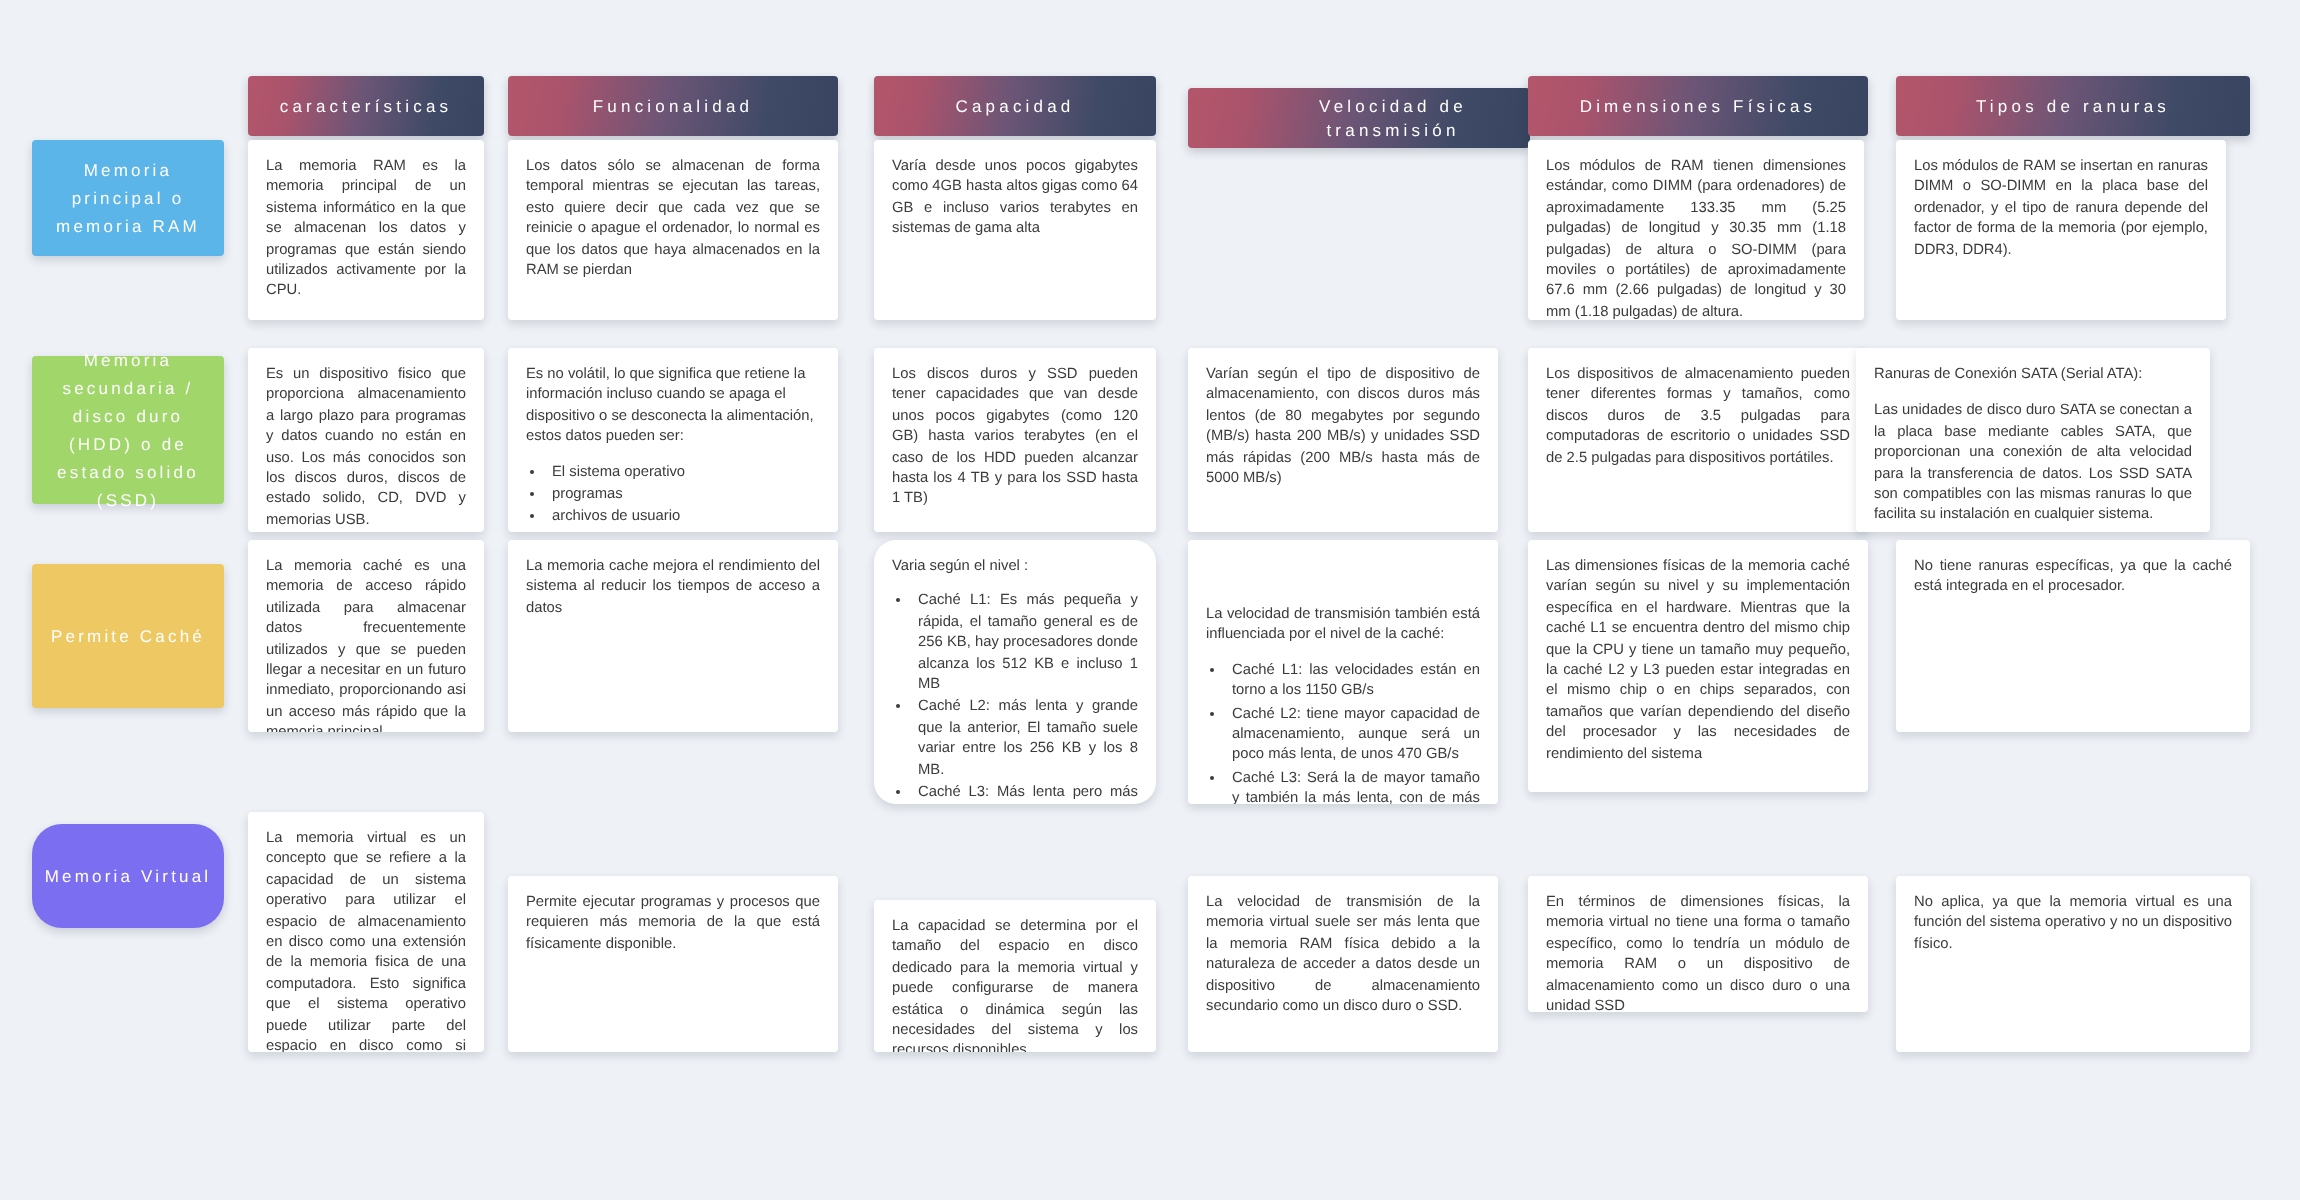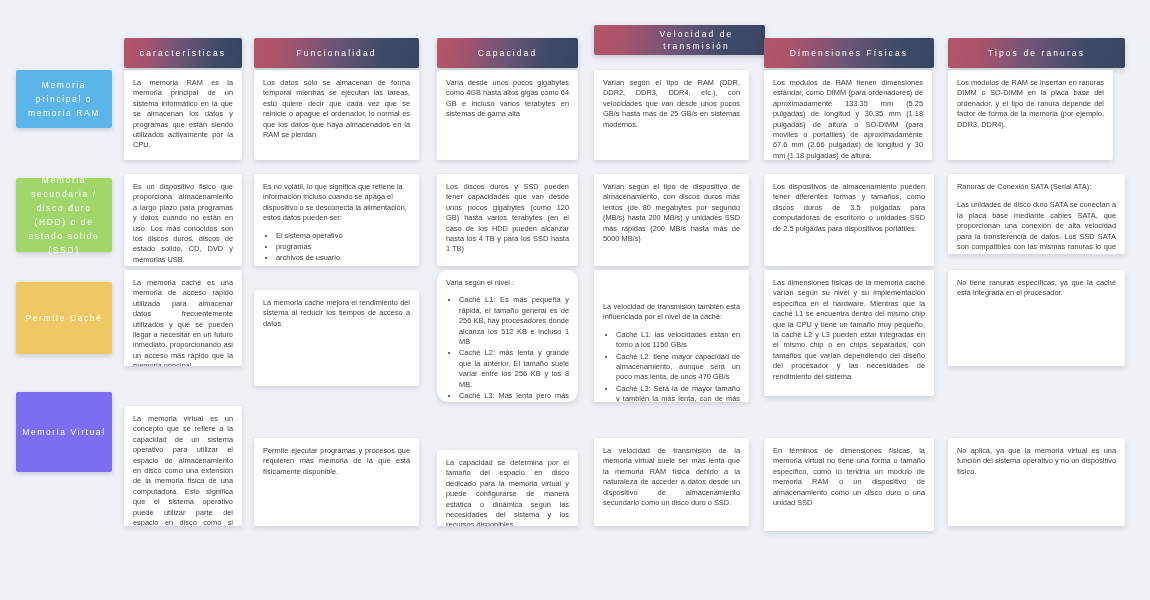--- a/index.html
+++ b/index.html
@@ -104,54 +104,51 @@
 
     <div class="col-head" style="left:124px; top:38px; width:118px;">
       <span>características</span>
     </div>
     <div class="col-head" style="left:254px; top:38px; width:165px;">
       <span>Funcionalidad</span>
     </div>
     <div class="col-head" style="left:437px; top:38px; width:141px;">
       <span>Capacidad</span>
     </div>
-    <div class="col-head" style="left:594px; top:25px; width:171px;padding-left:40px;">
+    <div class="col-head" style="left:594px; top:44px; width:171px;padding-left:40px;">
       <span>Velocidad de transmisión</span>
     </div>
     <div class="col-head" style="left:764px; top:38px; width:170px;">
       <span>Dimensiones Físicas</span>
     </div>
     <div class="col-head" style="left:948px; top:38px; width:177px;">
       <span>Tipos de ranuras</span>
     </div>
 
     <div class="row-label" style="top:70px; height:58px; background:#5bb5e8;align-items:center;">
       <span>Memoria principal o memoria RAM</span>
     </div>
     <div class="row-label" style="top:178px; height:74px; background:#a1d66b;">
       <span>Memoria secundaria / disco duro (HDD) o de estado solido (SSD)</span>
     </div>
     <div class="row-label" style="top:282px; height:72px; background:#eec963;">
       <span>Permite Caché</span>
     </div>
-    <div class="row-label" style="top:392px; height:80px; background:#7b6ef0;">
+    <div class="row-label" style="top:412px; height:52px; background:#7b6ef0;border-radius:15px;">
       <span>Memoria Virtual</span>
     </div>
 
     <div class="cell" style="left:124px; top:70px; width:118px; height:90px;">
       <p>La memoria RAM es la memoria principal de un sistema informático en la que se almacenan los datos y programas que están siendo utilizados activamente por la CPU.</p>
     </div>
     <div class="cell" style="left:254px; top:70px; width:165px; height:90px;">
       <p>Los datos sólo se almacenan de forma temporal mientras se ejecutan las tareas, esto quiere decir que cada vez que se reinicie o apague el ordenador, lo normal es que los datos que haya almacenados en la RAM se pierdan</p>
     </div>
     <div class="cell" style="left:437px; top:70px; width:141px; height:90px;">
       <p>Varía desde unos pocos gigabytes como 4GB hasta altos gigas como 64 GB e incluso varios terabytes en sistemas de gama alta</p>
-    </div>
-    <div class="cell" style="left:594px; top:70px; width:155px; height:90px;">
-      <p>Varían según el tipo de RAM (DDR, DDR2, DDR3, DDR4, etc.), con velocidades que van desde unos pocos GB/s hasta más de 25 GB/s en sistemas modernos.</p>
     </div>
     <div class="cell" style="left:764px; top:70px; width:168px; height:90px;">
       <p>Los módulos de RAM tienen dimensiones estándar, como DIMM (para ordenadores) de aproximadamente 133.35 mm (5.25 pulgadas) de longitud y 30.35 mm (1.18 pulgadas) de altura o SO-DIMM (para moviles o portátiles) de aproximadamente 67.6 mm (2.66 pulgadas) de longitud y 30 mm (1.18 pulgadas) de altura.</p>
     </div>
     <div class="cell" style="left:948px; top:70px; width:165px; height:90px;">
       <p>Los módulos de RAM se insertan en ranuras DIMM o SO-DIMM en la placa base del ordenador, y el tipo de ranura depende del factor de forma de la memoria (por ejemplo, DDR3, DDR4).</p>
     </div>
 
     <div class="cell" style="left:124px; top:174px; width:118px; height:92px;">
       <p>Es un dispositivo fisico que proporciona almacenamiento a largo plazo para programas y datos cuando no están en uso. Los más conocidos son los discos duros, discos de estado solido, CD, DVD y memorias USB.</p>
@@ -167,29 +164,29 @@
     </div>
     <div class="cell" style="left:437px; top:174px; width:141px; height:92px;">
       <p>Los discos duros y SSD pueden tener capacidades que van desde unos pocos gigabytes (como 120 GB) hasta varios terabytes (en el caso de los HDD pueden alcanzar hasta los 4 TB y para los SSD hasta 1 TB)</p>
     </div>
     <div class="cell" style="left:594px; top:174px; width:155px; height:92px;">
       <p>Varían según el tipo de dispositivo de almacenamiento, con discos duros más lentos (de 80 megabytes por segundo (MB/s) hasta 200 MB/s) y unidades SSD más rápidas (200 MB/s hasta más de 5000 MB/s)</p>
     </div>
     <div class="cell" style="left:764px; top:174px; width:170px; height:92px;">
       <p>Los dispositivos de almacenamiento pueden tener diferentes formas y tamaños, como discos duros de 3.5 pulgadas para computadoras de escritorio o unidades SSD de 2.5 pulgadas para dispositivos portátiles.</p>
     </div>
-    <div class="cell left" style="left:948px; top:174px; width:177px; height:80px;">
+    <div class="cell left" style="left:928px; top:174px; width:177px; height:92px;">
       <p>Ranuras de Conexión SATA (Serial ATA):</p>
       <p style="text-align:justify;">Las unidades de disco duro SATA se conectan a la placa base mediante cables SATA, que proporcionan una conexión de alta velocidad para la transferencia de datos. Los SSD SATA son compatibles con las mismas ranuras lo que facilita su instalación en cualquier sistema.</p>
     </div>
 
     <div class="cell" style="left:124px; top:270px; width:118px; height:96px;">
       <p>La memoria caché es una memoria de acceso rápido utilizada para almacenar datos frecuentemente utilizados y que se pueden llegar a necesitar en un futuro inmediato, proporcionando asi un acceso más rápido que la memoria principal</p>
     </div>
-    <div class="cell left" style="left:254px; top:270px; width:165px; height:96px;margin-top:20px;">
+    <div class="cell left" style="left:254px; top:270px; width:165px; height:96px;">
       <p style="text-align:justify;">La memoria cache mejora el rendimiento del sistema al reducir los tiempos de acceso a datos</p>
     </div>
     <div class="cell left" style="left:437px; top:270px; width:141px; height:132px;border-radius:11px;">
       <p class="lead">Varia según el nivel :</p>
       <ul>
         <li>Caché L1: Es más pequeña y rápida, el tamaño general es de 256 KB, hay procesadores donde alcanza los 512 KB e incluso 1 MB</li>
         <li>Caché L2: más lenta y grande que la anterior, El tamaño suele variar entre los 256 KB y los 8 MB.</li>
         <li>Caché L3: Más lenta pero más grande que las dos anteriores, entre los 4 MB y 50 MB</li>
       </ul>
     </div>
@@ -213,21 +210,21 @@
     </div>
     <div class="cell left" style="left:254px; top:438px; width:165px; height:88px;">
       <p style="text-align:justify;">Permite ejecutar programas y procesos que requieren más memoria de la que está físicamente disponible.</p>
     </div>
     <div class="cell" style="left:437px; top:450px; width:141px; height:76px;">
       <p> La capacidad se determina por el tamaño del espacio en disco dedicado para la memoria virtual y puede configurarse de manera estática o dinámica según las necesidades del sistema y los recursos disponibles.</p>
     </div>
     <div class="cell" style="left:594px; top:438px; width:155px; height:88px;">
       <p>La velocidad de transmisión de la memoria virtual suele ser más lenta que la memoria RAM física debido a la naturaleza de acceder a datos desde un dispositivo de almacenamiento secundario como un disco duro o SSD.</p>
     </div>
-    <div class="cell" style="left:764px; top:438px; width:170px; height:93px;">
+    <div class="cell" style="left:764px; top:438px; width:170px; height:68px;">
       <p>En términos de dimensiones físicas, la memoria virtual no tiene una forma o tamaño específico, como lo tendría un módulo de memoria RAM o un dispositivo de almacenamiento como un disco duro o una unidad SSD</p>
     </div>
     <div class="cell left" style="left:948px; top:438px; width:177px; height:88px;">
       <p style="text-align:justify;">No aplica, ya que la memoria virtual es una función del sistema operativo y no un dispositivo físico.</p>
     </div>
 
   </div>
 </div>
 
 </body></html>

